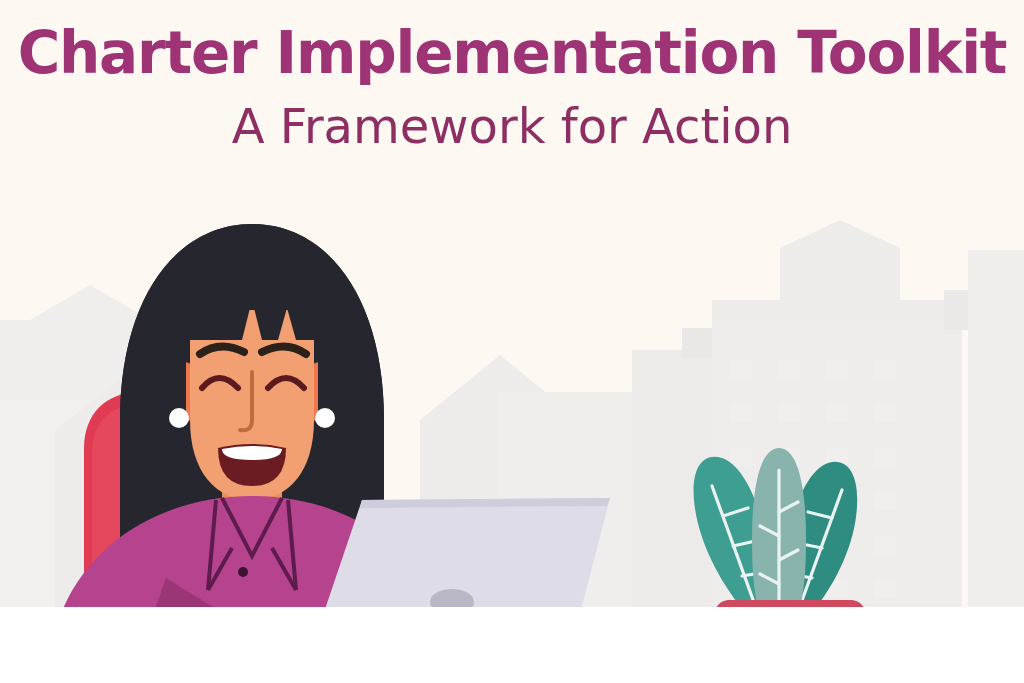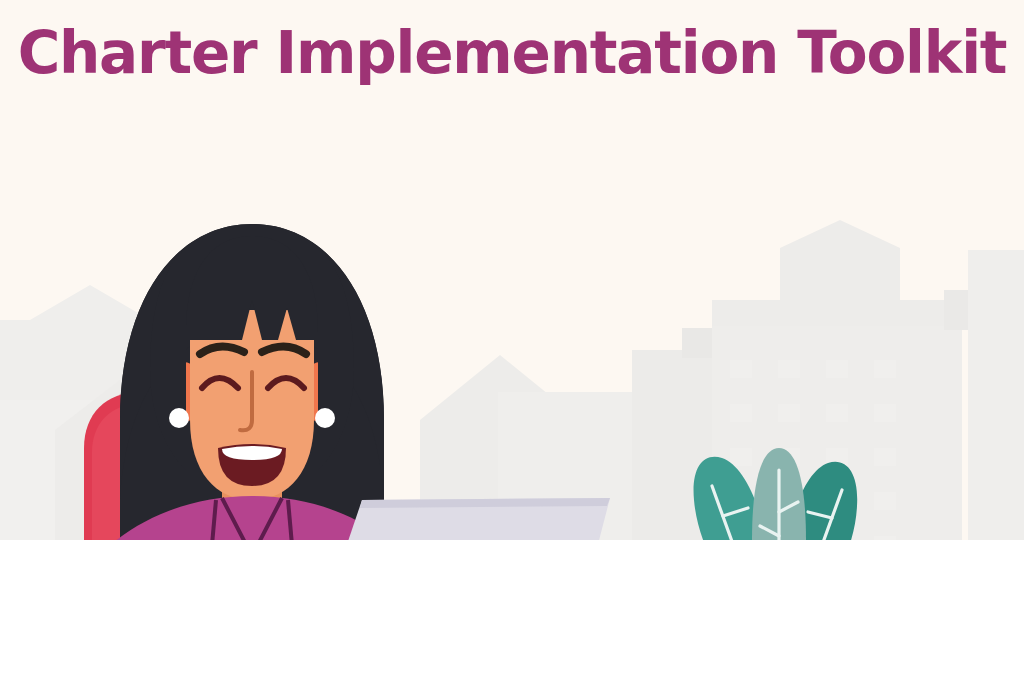--- a/index.html
+++ b/index.html
@@ -3,21 +3,21 @@
 <meta charset="utf-8">
 <style>
   * { margin:0; padding:0; box-sizing:border-box; }
   html, body {
     width:1024px; height:683px;
     overflow:hidden;
     font-family:"Liberation Sans", sans-serif;
   }
   #stage {
     position:relative;
-    width:1024px; height:540px;
+    width:1024px; height:607px;
     background:#fdba74;
     overflow:hidden;
   }
   #art { position:absolute; inset:0; width:1024px; height:683px; display:block; }
 
   .headings {
     position:absolute;
     top:0; left:0; width:1024px;
     text-align:center;
     pointer-events:none;
@@ -236,15 +236,16 @@
     <g>
       <path d="M 362 500 L 610 498 L 562 683 L 300 683 Z" fill="#DEDCE6"></path>
       <path d="M 362 500 L 610 498 L 607 506 L 360 508 Z" fill="#CFCDDB"></path>
       <ellipse cx="452" cy="602" rx="22" ry="13" fill="#B9B6C6"></ellipse>
     </g>
 
   </svg>
 
   <div class="headings">
     <div id="title">Charter Implementation Toolkit</div>
+    <div id="subtitle">A Framework for Action</div>
   </div>
 
 </div>
 
 </body></html>

